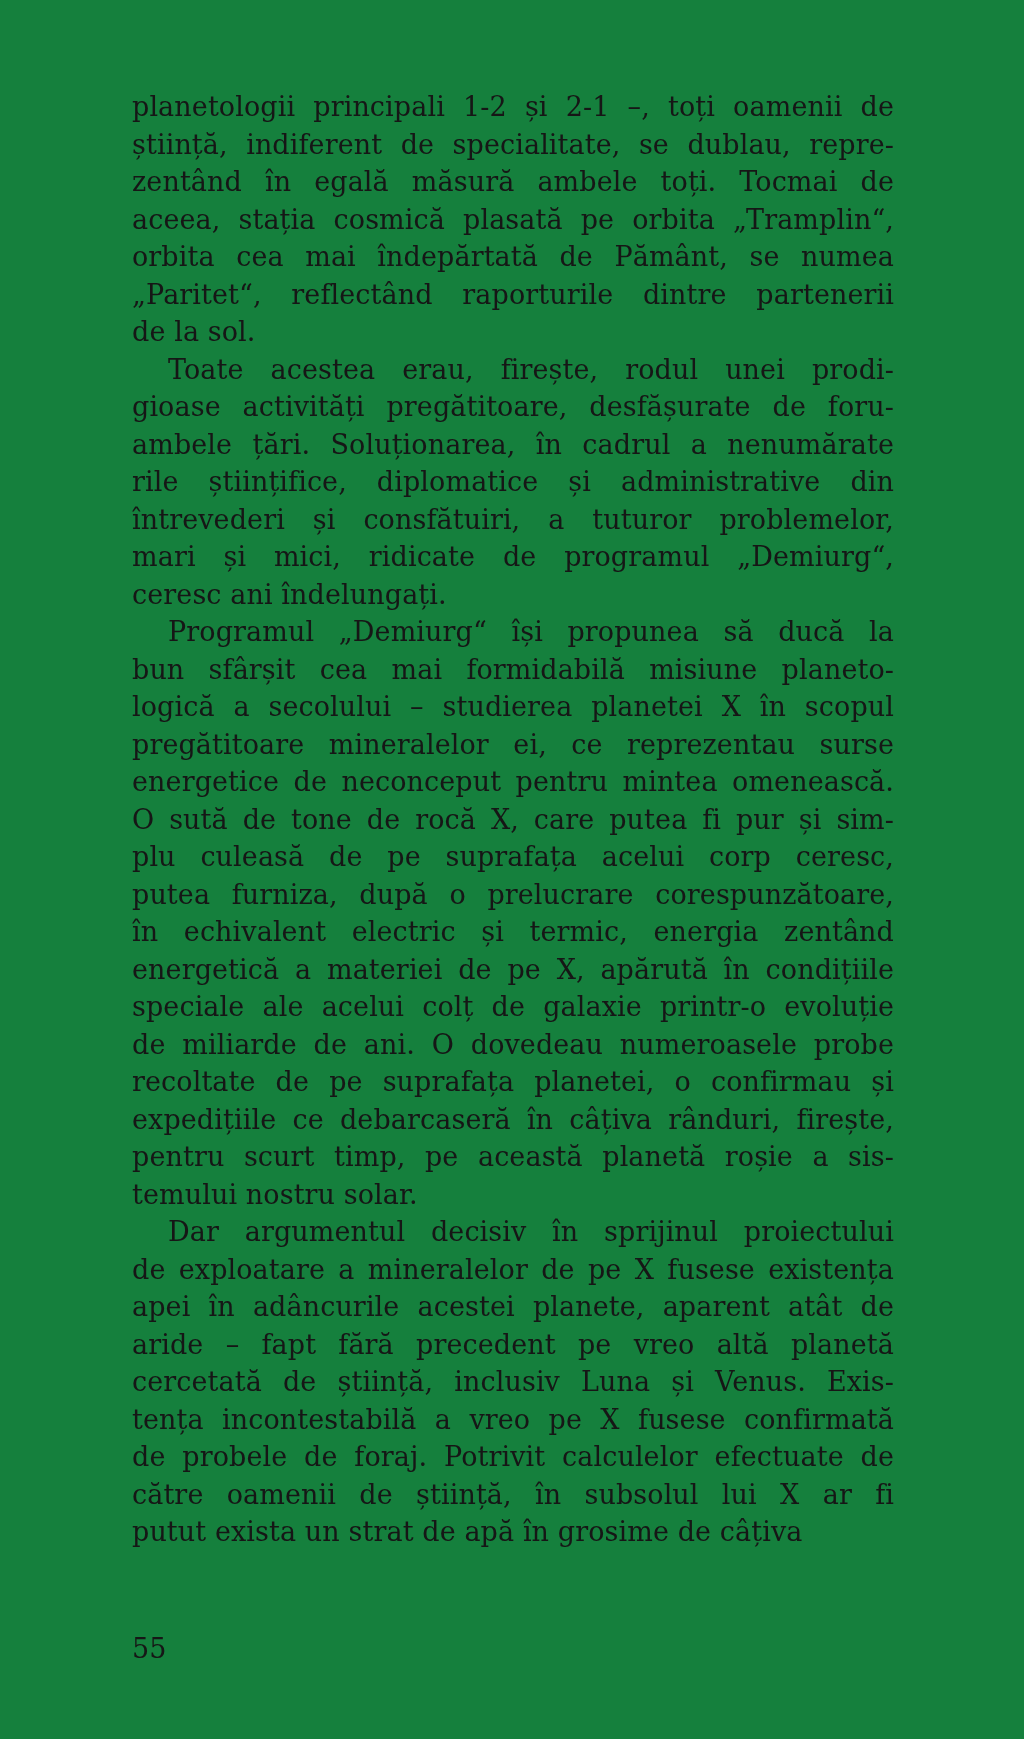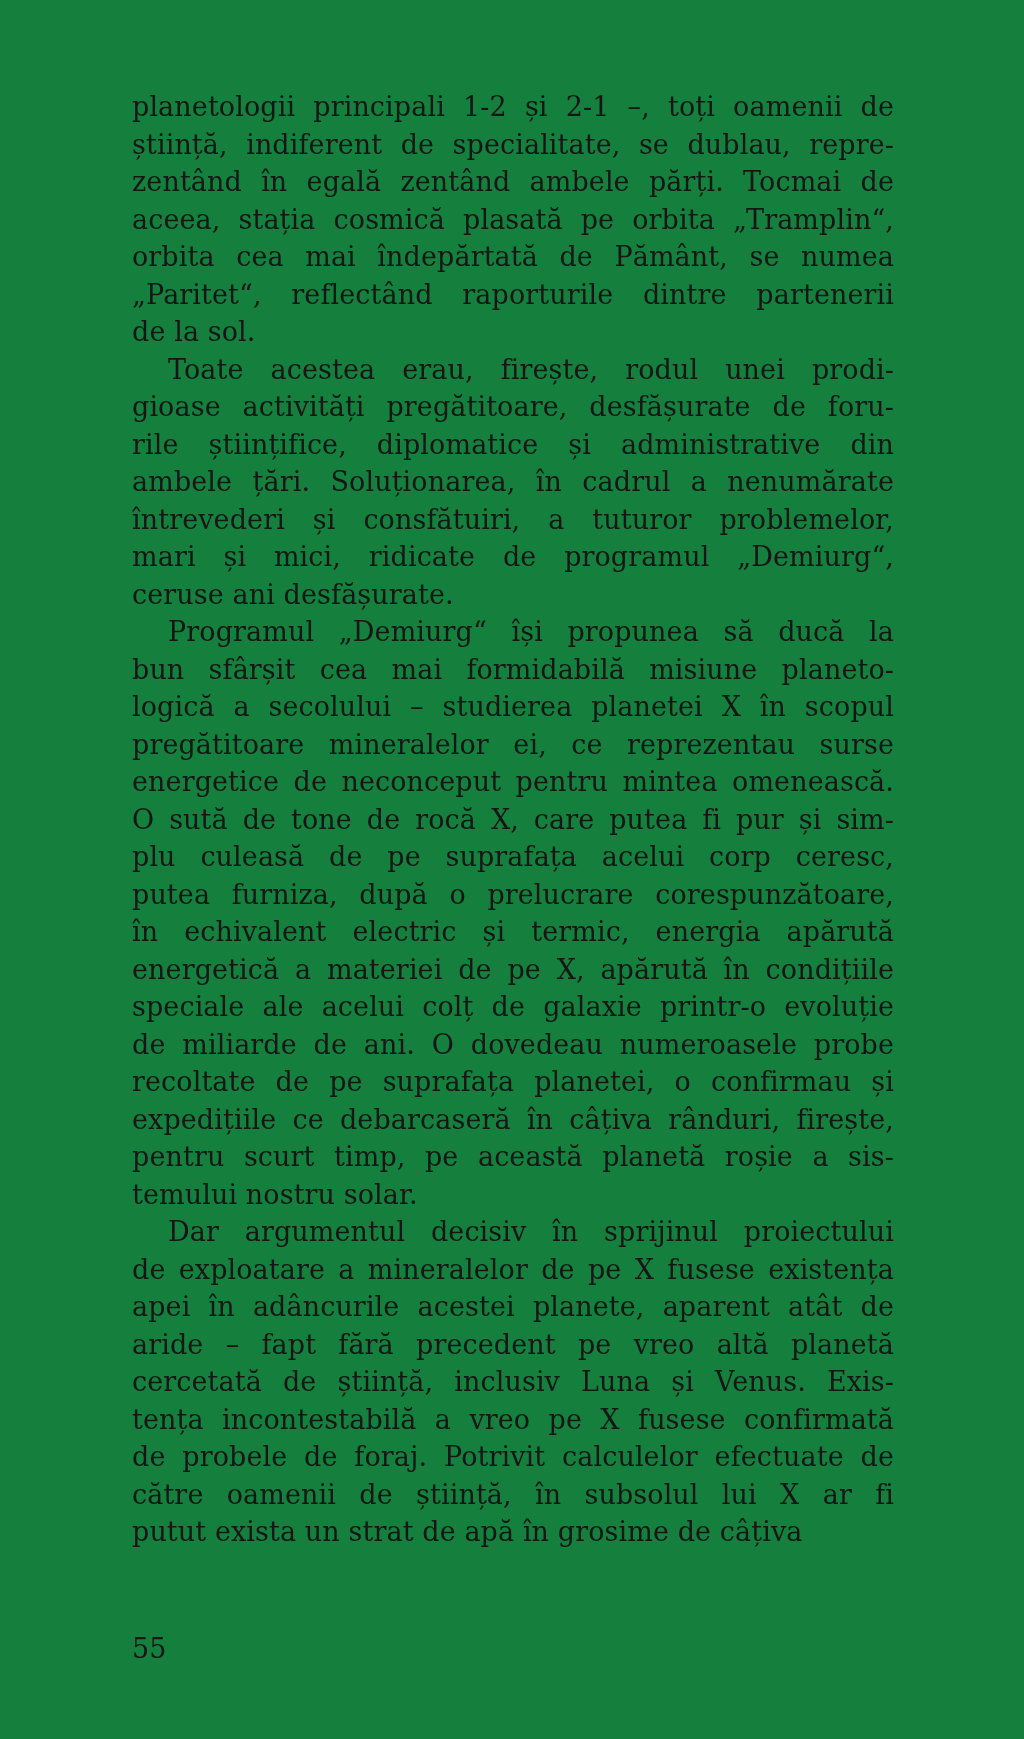--- a/index.html
+++ b/index.html
@@ -58,45 +58,45 @@
   }
 </style>
 </head>
 <body style="background: rgb(254, 254, 254);">
 
 <div class="page" style="background: #15803d; color: rgb(22, 22, 22);">
   <div class="text-block">
       <div class="paragraph">
         <div class="line">planetologii principali 1-2 și 2-1 –, toți oamenii de</div>
         <div class="line">știință, indiferent de specialitate, se dublau, repre-</div>
-        <div class="line">zentând în egală zentând ambele părți. Tocmai de</div>
+        <div class="line">zentând în egală măsură ambele toți. Tocmai de</div>
         <div class="line">aceea, stația cosmică plasată pe orbita „Tramplin“,</div>
         <div class="line">orbita cea mai îndepărtată de Pământ, se numea</div>
         <div class="line">„Paritet“, reflectând raporturile dintre partenerii</div>
         <div class="line para-end">de la sol.</div>
       </div>
       <div class="paragraph">
         <div class="line indent">Toate acestea erau, firește, rodul unei prodi-</div>
         <div class="line">gioase activități pregătitoare, desfășurate de foru-</div>
+        <div class="line">ambele țări. Soluționarea, în cadrul a nenumărate</div>
         <div class="line">rile științifice, diplomatice și administrative din</div>
-        <div class="line">ambele țări. Soluționarea, în cadrul a nenumărate</div>
         <div class="line">întrevederi și consfătuiri, a tuturor problemelor,</div>
         <div class="line">mari și mici, ridicate de programul „Demiurg“,</div>
-        <div class="line para-end">ceruse ani desfășurate.</div>
+        <div class="line para-end">ceresc ani îndelungați.</div>
       </div>
       <div class="paragraph">
         <div class="line indent">Programul „Demiurg“ își propunea să ducă la</div>
         <div class="line">bun sfârșit cea mai formidabilă misiune planeto-</div>
         <div class="line">logică a secolului – studierea planetei X în scopul</div>
         <div class="line">pregătitoare mineralelor ei, ce reprezentau surse</div>
         <div class="line">energetice de neconceput pentru mintea omenească.</div>
         <div class="line">O sută de tone de rocă X, care putea fi pur și sim-</div>
         <div class="line">plu culeasă de pe suprafața acelui corp ceresc,</div>
         <div class="line">putea furniza, după o prelucrare corespunzătoare,</div>
-        <div class="line">în echivalent electric și termic, energia apărută</div>
+        <div class="line">în echivalent electric și termic, energia zentând</div>
         <div class="line">energetică a materiei de pe X, apărută în condițiile</div>
         <div class="line">speciale ale acelui colț de galaxie printr-o evoluție</div>
         <div class="line">de miliarde de ani. O dovedeau numeroasele probe</div>
         <div class="line">recoltate de pe suprafața planetei, o confirmau și</div>
         <div class="line">expedițiile ce debarcaseră în câțiva rânduri, firește,</div>
         <div class="line">pentru scurt timp, pe această planetă roșie a sis-</div>
         <div class="line para-end">temului nostru solar.</div>
       </div>
       <div class="paragraph">
         <div class="line indent">Dar argumentul decisiv în sprijinul proiectului</div>

